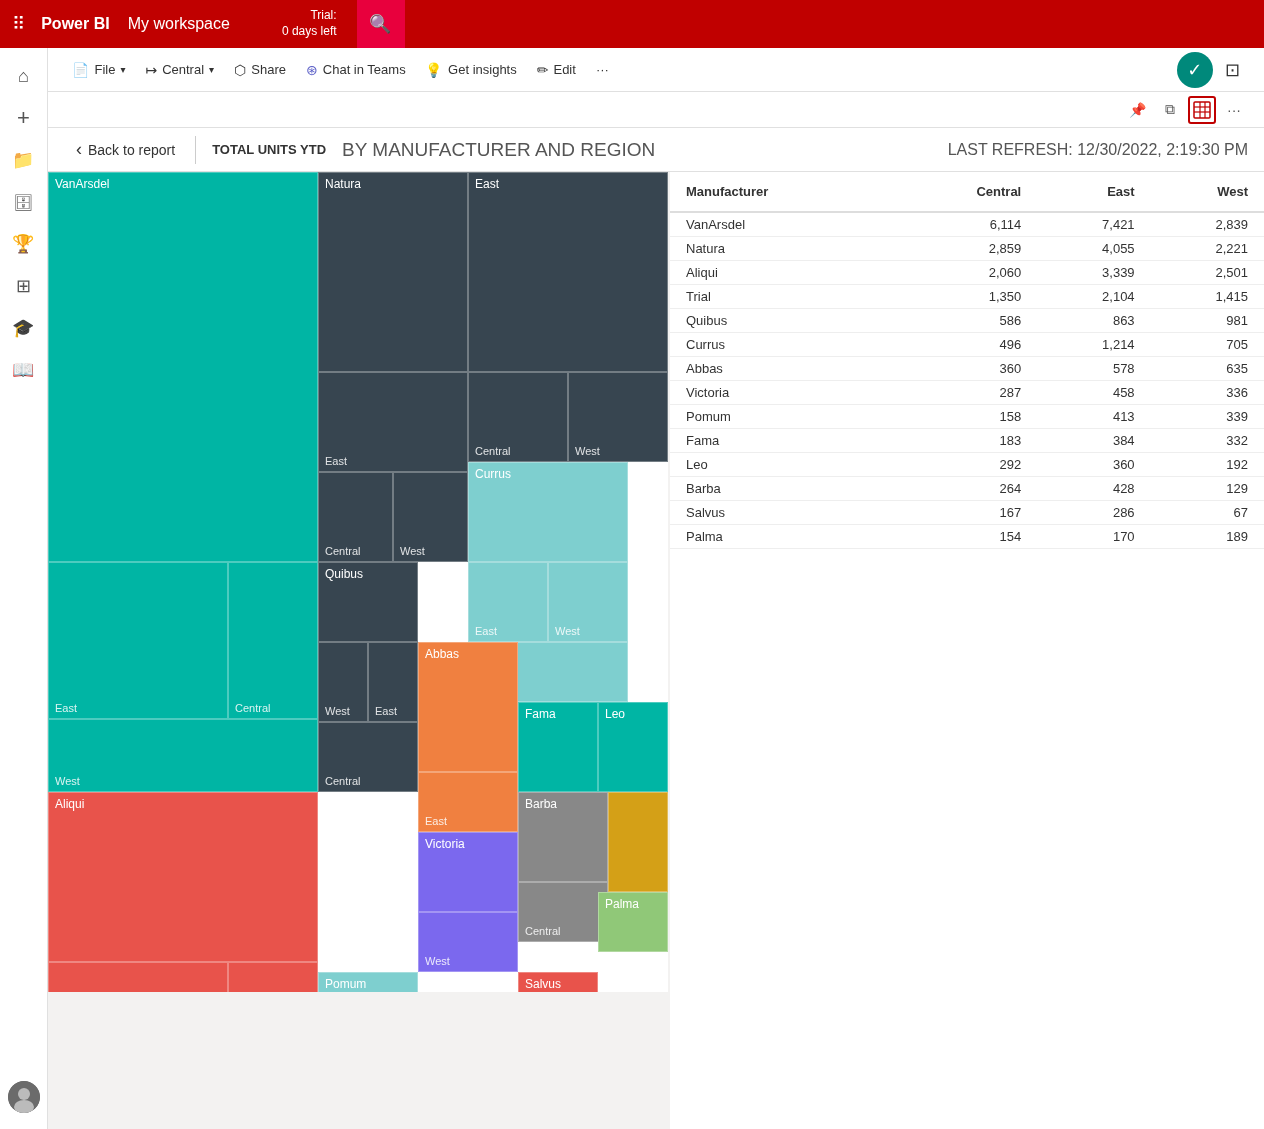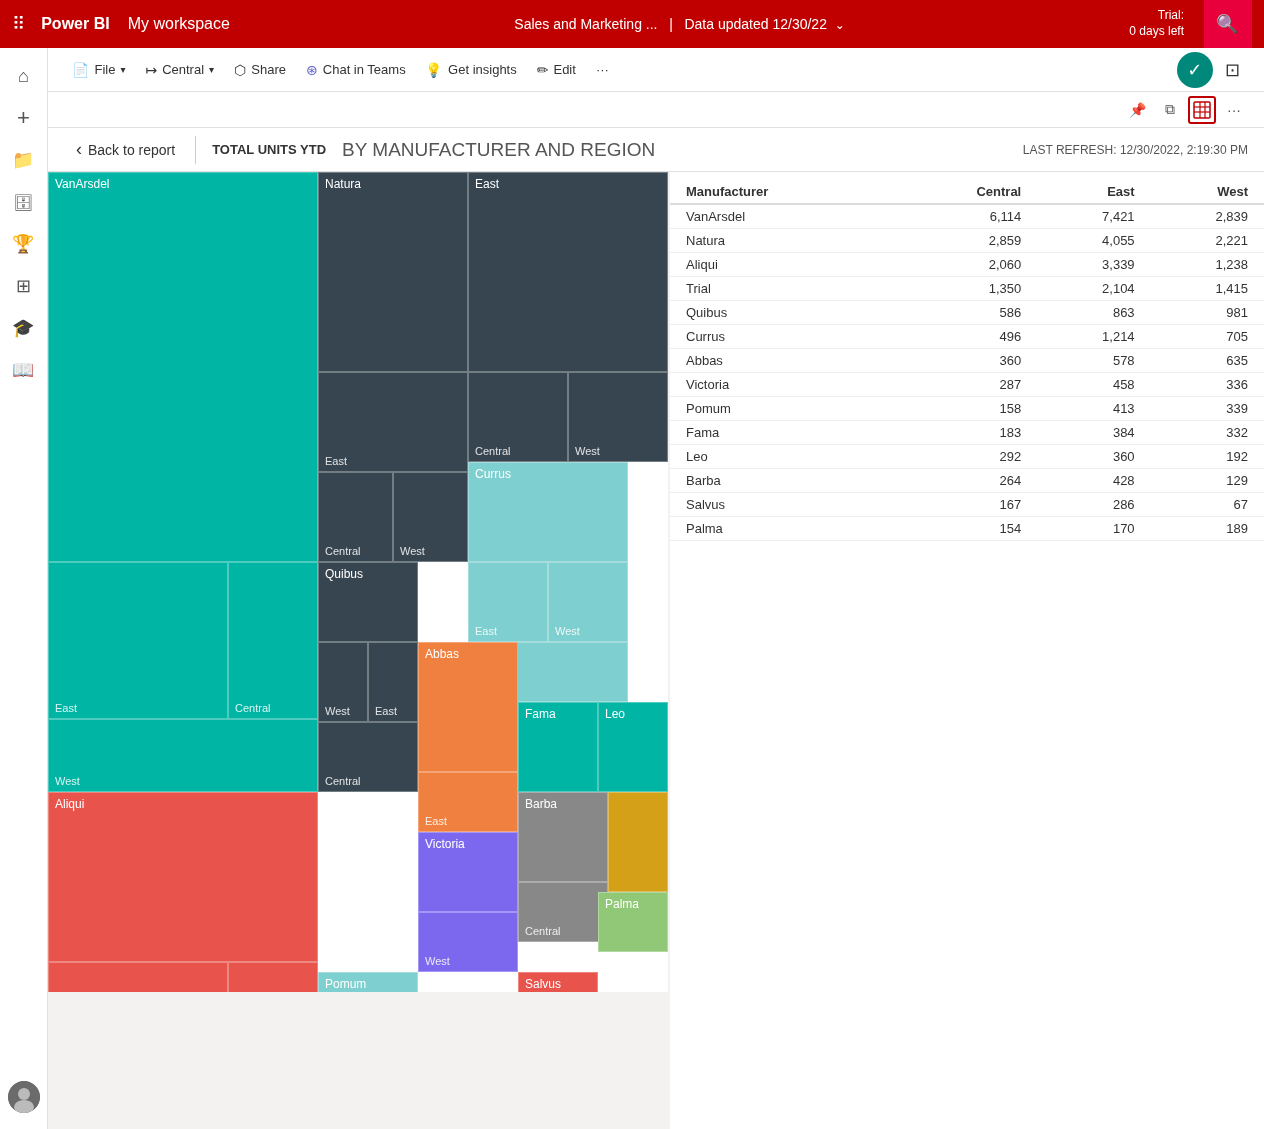--- a/index.html
+++ b/index.html
@@ -118,21 +118,21 @@
     .header-divider { width: 1px; height: 28px; background: #ccc; margin: 0 8px; }
     .header-tab {
       font-size: 13px; font-weight: 700; color: #333;
       padding: 0 8px; text-transform: uppercase;
     }
     .header-tab2 {
       font-size: 19px; color: #555;
       padding: 0 8px; text-transform: uppercase;
     }
     .header-refresh {
-      margin-left: auto; font-size: 12px; color: #555;
+      margin-left: auto; font-size: 16px; color: #555;
     }
 
     
     .icons-row {
       height: 36px;
       background: white;
       border-bottom: 1px solid #e0e0e0;
       display: flex;
       align-items: center;
       padding: 0 16px;
@@ -186,21 +186,21 @@
       overflow: auto;
       padding: 8px 0;
     }
     .data-table {
       border-collapse: collapse;
       width: 100%;
       font-size: 13px;
     }
     .data-table th {
       text-align: right;
-      padding: 4px 16px 4px 8px;
+      padding: 4px 16px 12px 8px;
       font-weight: 600;
       color: #333;
       border-bottom: 2px solid #ddd;
       position: sticky; top: 0; background: white;
     }
     .data-table th:first-child { text-align: left; padding-left: 16px; }
     .data-table td {
       text-align: right;
       padding: 4px 16px 4px 8px;
       color: #333;
@@ -210,26 +210,20 @@
 
     
   </style>
 </head>
 <body>
 
 <div class="top-bar">
   <span class="top-bar-dots">⠿</span>
   <span class="top-bar-logo">Power BI</span>
   <span class="top-bar-workspace">My workspace</span>
-  <span class="top-bar-title">
-    <span>Sales and Marketing ...</span>
-    &nbsp;&nbsp;<span>|</span>&nbsp;&nbsp;
-    <span>Data updated 12/30/22</span>
-    <span style="font-size:12px;margin-left:4px;">⌄</span>
-  </span>
   <span class="top-bar-trial">
     <span>Trial:</span><br>
     <span>0 days left</span>
   </span>
   <button class="top-bar-search-btn">🔍</button>
 </div>
 
 <div class="sidebar">
   <div class="sidebar-icon">⌂</div>
   <div class="sidebar-icon" style="font-size:22px;">+</div>
@@ -433,21 +427,21 @@
             <tr>
               <td>Natura</td>
               <td>2,859</td>
               <td>4,055</td>
               <td>2,221</td>
             </tr>
             <tr>
               <td>Aliqui</td>
               <td>2,060</td>
               <td>3,339</td>
-              <td>1,238</td>
+              <td>2,501</td>
             </tr>
             <tr>
               <td>Trial</td>
               <td>1,350</td>
               <td>2,104</td>
               <td>1,415</td>
             </tr>
             <tr>
               <td>Quibus</td>
               <td>586</td>

